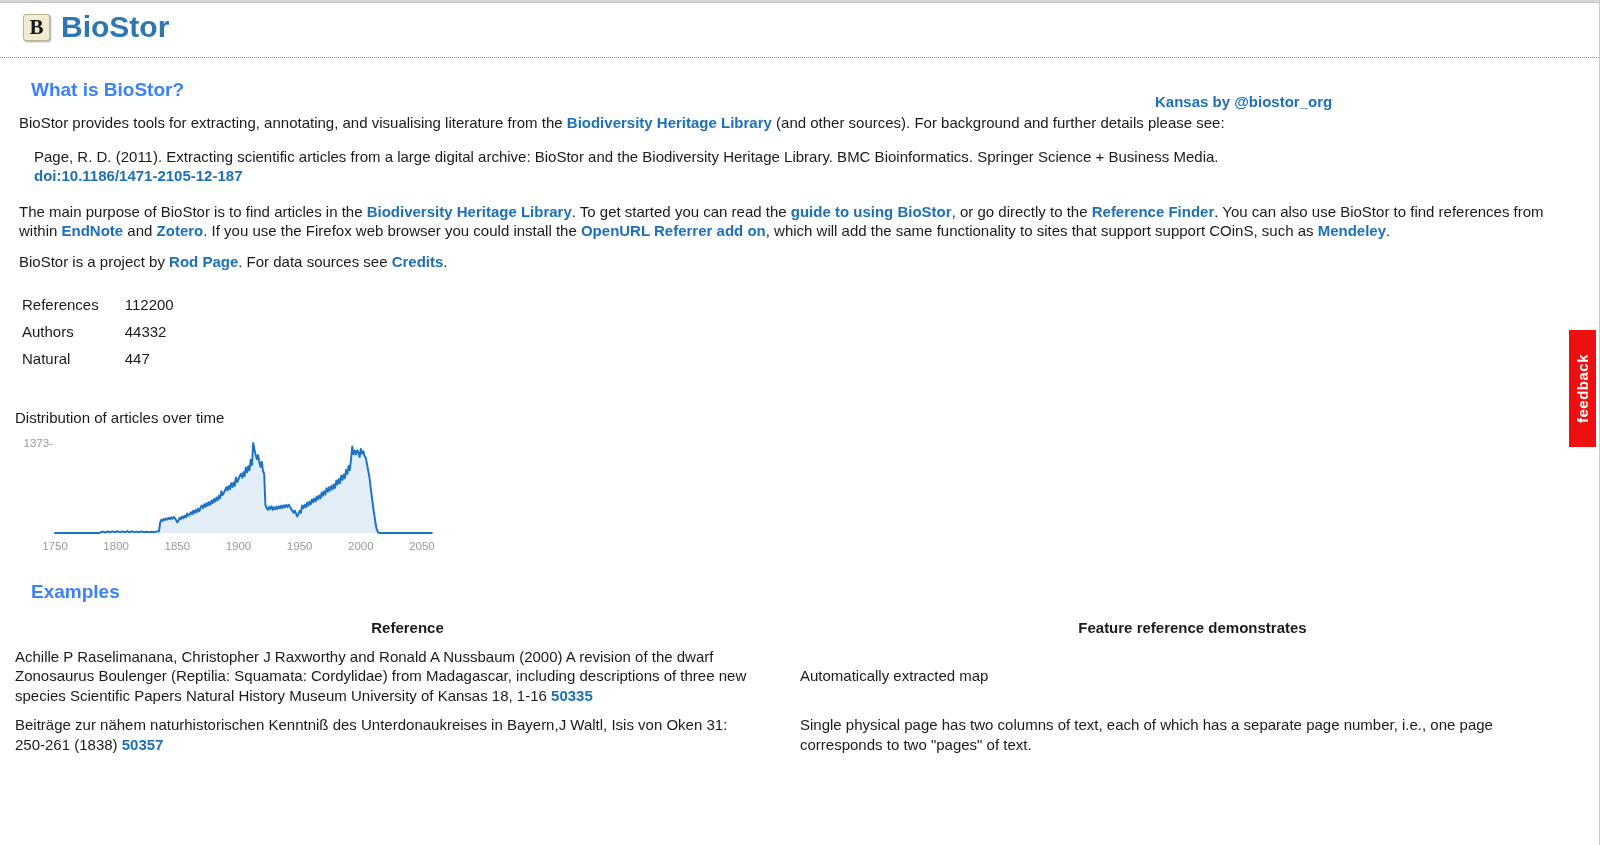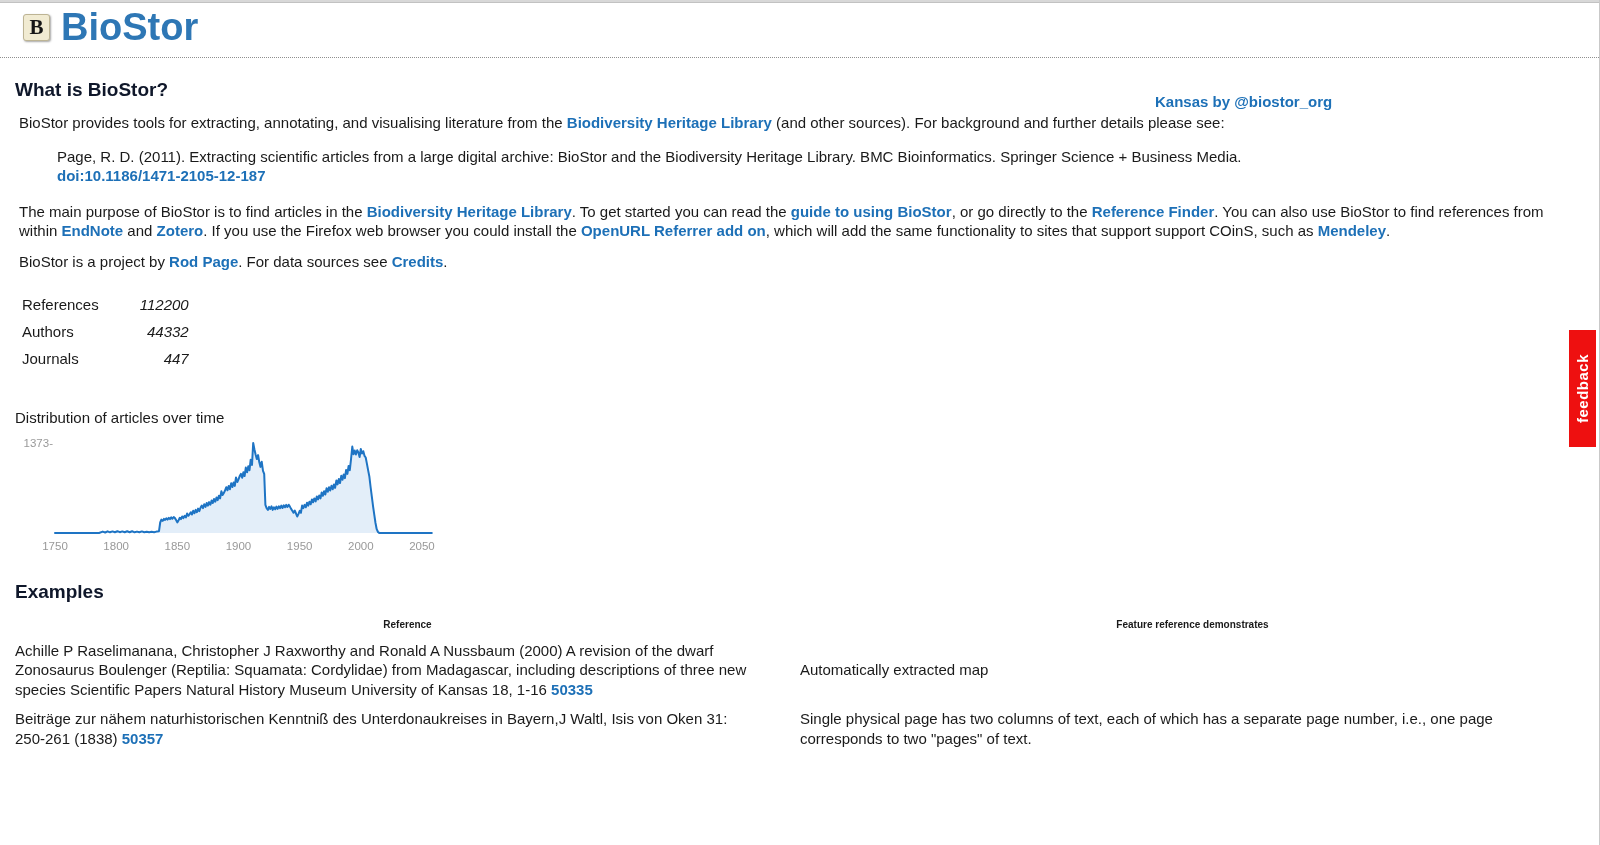--- a/index.html
+++ b/index.html
@@ -11,35 +11,35 @@
     position:relative; overflow:hidden;
     border-right:1px solid #c9c9c9;
   }
   .top-strip { height:3px; background:#d8d8d8; border-bottom:1px solid #c2c2c2; }
   header { padding:7px 15px 13px 23px; border-bottom:1px dotted #8f8f8f;
            display:flex; align-items:center; gap:11px; }
   .logo { width:27px; height:27px; background:#f1ebd2; border:1px solid #bdb494;
           border-radius:3px; box-shadow:1px 1px 2px rgba(0,0,0,.35);
           font-family:"Liberation Serif", serif; font-weight:bold; font-size:21px;
           display:flex; align-items:center; justify-content:center; color:#161616; }
-  h1 { font-size:38px; color:#2e77b5; margin:0; line-height:34px; }
+  h1 { font-size:30px; color:#2e77b5; margin:0; line-height:34px; }
   main { padding:0 15px; position:relative; }
   a.lnk, .tweets, .doi { color:#1d70b7; font-weight:bold; text-decoration:none; cursor:pointer; }
   .tweets { position:absolute; top:14px; left:1155px; }
-  h2 { font-size:19px; margin:21px 0 12px; color:#0f172a; }
+  h2 { font-size:19px; margin:21px 16px 12px; color:#3b82f6; }
   p { margin:11px 4px; line-height:1.3; }
-  .citation { margin:14px 0 16px 42px; line-height:1.3; }
+  .citation { margin:14px 0 16px 19px; line-height:1.3; }
   table.progress { margin:20px 0 4px 7px; border-collapse:collapse; }
   table.progress td { padding:5px 0; }
   table.progress td.lbl { padding-right:26px; }
-  table.progress td.val { text-align:right; min-width:64px;font-style:italic; }
+  table.progress td.val { min-width:64px; }
   .chart-title { margin:36px 0 4px; }
   svg.chart { display:block; margin-left:0; }
   table.examples { width:1570px; border-collapse:collapse; margin-top:4px; table-layout:fixed; }
-  table.examples th { font-size:10px; font-weight:bold; padding:4px 0 6px; text-align:center; }
+  table.examples th { font-size:15px; font-weight:bold; padding:4px 0 6px; text-align:center; }
   table.examples td { vertical-align:middle; padding:5px 0; line-height:1.3; }
   table.examples td.ref { width:50%; padding-right:42px; }
   table.examples td.feat { width:50%; padding-right:66px; }
   .feedback-tab { position:absolute; top:330px; right:3px; width:27px; height:117px;
                   background:#ee1010; display:flex; align-items:center; justify-content:center; cursor:pointer; }
   .feedback-tab span { transform:rotate(-90deg); color:#fff; font-weight:bold;
                        font-size:15px; white-space:nowrap; letter-spacing:.5px; }
 </style>
 </head>
 <body>
@@ -73,21 +73,21 @@
     <tbody>
       <tr>
         <td class="lbl">References</td>
         <td class="val">112200</td>
       </tr>
       <tr>
         <td class="lbl">Authors</td>
         <td class="val">44332</td>
       </tr>
       <tr>
-        <td class="lbl">Journals</td>
+        <td class="lbl">Natural</td>
         <td class="val">447</td>
       </tr>
     </tbody>
   </table>
 
   <p class="chart-title">Distribution of articles over time</p>
 
   <svg class="chart" id="chart" width="470" height="128" viewBox="0 0 470 128">
     <path id="chart-area" d="M40.0,101.0L52.2,101.0L64.5,101.0L76.7,101.0L84.0,101.0L87.7,99.6L90.2,100.5L92.6,99.3L95.0,100.3L97.5,99.4L99.9,100.2L102.4,99.2L104.8,100.2L107.3,99.4L109.7,100.3L112.2,99.3L114.6,100.2L117.1,99.2L119.5,100.3L122.0,99.6L124.4,100.3L126.9,99.4L129.3,100.2L131.7,99.7L134.2,100.3L136.6,99.8L139.1,100.2L141.5,99.6L144.0,99.2L145.2,90.5L146.4,87.6L147.7,88.9L148.9,86.9L150.1,87.9L151.3,86.3L152.5,87.6L153.8,85.9L155.0,87.1L156.2,85.4L157.4,86.7L158.7,85.1L159.9,86.1L161.1,88.0L162.3,90.4L163.6,88.2L164.8,85.8L166.0,87.1L167.2,84.5L168.4,86.1L169.7,83.8L170.9,85.4L172.1,81.5L173.3,83.8L174.6,82.1L175.8,80.2L177.0,82.5L178.2,78.8L179.5,81.2L180.7,77.9L181.9,80.2L183.1,76.6L184.3,79.2L185.6,75.6L186.8,73.6L188.0,76.2L189.2,72.3L190.5,74.9L191.7,71.0L192.9,73.6L194.1,70.1L195.4,72.7L196.6,68.4L197.8,71.0L199.0,67.0L200.3,69.7L201.5,65.5L202.7,68.1L203.9,63.8L205.1,66.4L206.4,59.2L207.6,63.1L208.8,61.1L210.0,58.5L211.3,55.2L212.5,58.3L213.7,53.9L214.9,57.2L216.2,51.3L217.4,55.0L218.6,50.4L219.8,53.9L221.0,45.4L222.3,50.0L223.5,47.4L224.7,44.1L225.9,41.9L227.2,45.8L228.4,40.2L229.6,44.1L230.8,35.6L232.1,40.2L233.3,34.3L234.5,38.2L235.7,27.7L237.0,33.0L238.2,11.0L239.4,17.2L240.6,22.5L241.8,27.1L243.1,23.1L244.3,30.3L245.5,34.9L246.7,29.7L248.0,38.9L249.2,41.9L250.4,72.9L251.6,76.2L252.9,77.9L254.1,74.9L255.3,76.9L256.5,74.3L257.7,77.9L259.0,75.3L260.2,77.3L261.4,74.6L262.6,76.9L263.9,74.3L265.1,76.2L266.3,73.6L267.5,76.0L268.8,73.3L270.0,75.3L271.2,72.9L272.4,74.9L273.7,72.7L274.9,74.6L276.1,76.9L277.3,78.8L278.5,80.8L279.8,78.6L281.0,81.5L282.2,84.5L283.4,82.1L284.7,78.8L285.9,80.8L287.1,73.6L288.3,76.2L289.6,72.9L290.8,75.3L292.0,70.7L293.2,73.6L294.4,69.7L295.7,72.3L296.9,67.4L298.1,70.3L299.3,66.4L300.6,69.4L301.8,64.4L303.0,67.4L304.2,63.5L305.5,66.4L306.7,60.5L307.9,63.8L309.1,59.2L310.3,62.5L311.6,56.3L312.8,59.8L314.0,55.2L315.2,58.5L316.5,53.7L317.7,57.2L318.9,52.4L320.1,55.9L321.4,48.4L322.6,52.4L323.8,47.1L325.0,51.1L326.3,43.8L327.5,47.8L328.7,42.5L329.9,46.1L331.1,37.9L332.4,41.9L333.6,34.0L334.8,38.2L336.0,27.5L337.3,14.6L338.5,22.2L339.7,18.5L340.9,22.5L342.2,18.3L343.4,20.5L344.6,25.1L345.8,17.0L347.0,21.6L348.3,19.2L349.5,23.8L350.7,25.5L351.9,31.6L353.2,38.6L354.4,44.8L355.6,55.0L356.8,64.4L358.1,74.6L359.3,82.8L360.5,91.0L361.7,97.2L363.0,100.0L364.2,100.9L376.4,100.9L394.8,100.9L416.8,100.9L416.8,101L40.0,101Z" fill="#e3eef9"></path>
     <path id="chart-line" fill="none" stroke-width="2" stroke-linejoin="round" stroke-linecap="round" d="M40.0,101.0L52.2,101.0L64.5,101.0L76.7,101.0L84.0,101.0L87.7,99.6L90.2,100.5L92.6,99.3L95.0,100.3L97.5,99.4L99.9,100.2L102.4,99.2L104.8,100.2L107.3,99.4L109.7,100.3L112.2,99.3L114.6,100.2L117.1,99.2L119.5,100.3L122.0,99.6L124.4,100.3L126.9,99.4L129.3,100.2L131.7,99.7L134.2,100.3L136.6,99.8L139.1,100.2L141.5,99.6L144.0,99.2L145.2,90.5L146.4,87.6L147.7,88.9L148.9,86.9L150.1,87.9L151.3,86.3L152.5,87.6L153.8,85.9L155.0,87.1L156.2,85.4L157.4,86.7L158.7,85.1L159.9,86.1L161.1,88.0L162.3,90.4L163.6,88.2L164.8,85.8L166.0,87.1L167.2,84.5L168.4,86.1L169.7,83.8L170.9,85.4L172.1,81.5L173.3,83.8L174.6,82.1L175.8,80.2L177.0,82.5L178.2,78.8L179.5,81.2L180.7,77.9L181.9,80.2L183.1,76.6L184.3,79.2L185.6,75.6L186.8,73.6L188.0,76.2L189.2,72.3L190.5,74.9L191.7,71.0L192.9,73.6L194.1,70.1L195.4,72.7L196.6,68.4L197.8,71.0L199.0,67.0L200.3,69.7L201.5,65.5L202.7,68.1L203.9,63.8L205.1,66.4L206.4,59.2L207.6,63.1L208.8,61.1L210.0,58.5L211.3,55.2L212.5,58.3L213.7,53.9L214.9,57.2L216.2,51.3L217.4,55.0L218.6,50.4L219.8,53.9L221.0,45.4L222.3,50.0L223.5,47.4L224.7,44.1L225.9,41.9L227.2,45.8L228.4,40.2L229.6,44.1L230.8,35.6L232.1,40.2L233.3,34.3L234.5,38.2L235.7,27.7L237.0,33.0L238.2,11.0L239.4,17.2L240.6,22.5L241.8,27.1L243.1,23.1L244.3,30.3L245.5,34.9L246.7,29.7L248.0,38.9L249.2,41.9L250.4,72.9L251.6,76.2L252.9,77.9L254.1,74.9L255.3,76.9L256.5,74.3L257.7,77.9L259.0,75.3L260.2,77.3L261.4,74.6L262.6,76.9L263.9,74.3L265.1,76.2L266.3,73.6L267.5,76.0L268.8,73.3L270.0,75.3L271.2,72.9L272.4,74.9L273.7,72.7L274.9,74.6L276.1,76.9L277.3,78.8L278.5,80.8L279.8,78.6L281.0,81.5L282.2,84.5L283.4,82.1L284.7,78.8L285.9,80.8L287.1,73.6L288.3,76.2L289.6,72.9L290.8,75.3L292.0,70.7L293.2,73.6L294.4,69.7L295.7,72.3L296.9,67.4L298.1,70.3L299.3,66.4L300.6,69.4L301.8,64.4L303.0,67.4L304.2,63.5L305.5,66.4L306.7,60.5L307.9,63.8L309.1,59.2L310.3,62.5L311.6,56.3L312.8,59.8L314.0,55.2L315.2,58.5L316.5,53.7L317.7,57.2L318.9,52.4L320.1,55.9L321.4,48.4L322.6,52.4L323.8,47.1L325.0,51.1L326.3,43.8L327.5,47.8L328.7,42.5L329.9,46.1L331.1,37.9L332.4,41.9L333.6,34.0L334.8,38.2L336.0,27.5L337.3,14.6L338.5,22.2L339.7,18.5L340.9,22.5L342.2,18.3L343.4,20.5L344.6,25.1L345.8,17.0L347.0,21.6L348.3,19.2L349.5,23.8L350.7,25.5L351.9,31.6L353.2,38.6L354.4,44.8L355.6,55.0L356.8,64.4L358.1,74.6L359.3,82.8L360.5,91.0L361.7,97.2L363.0,100.0L364.2,100.9L376.4,100.9L394.8,100.9L416.8,100.9" stroke="#1e74c4"></path>

